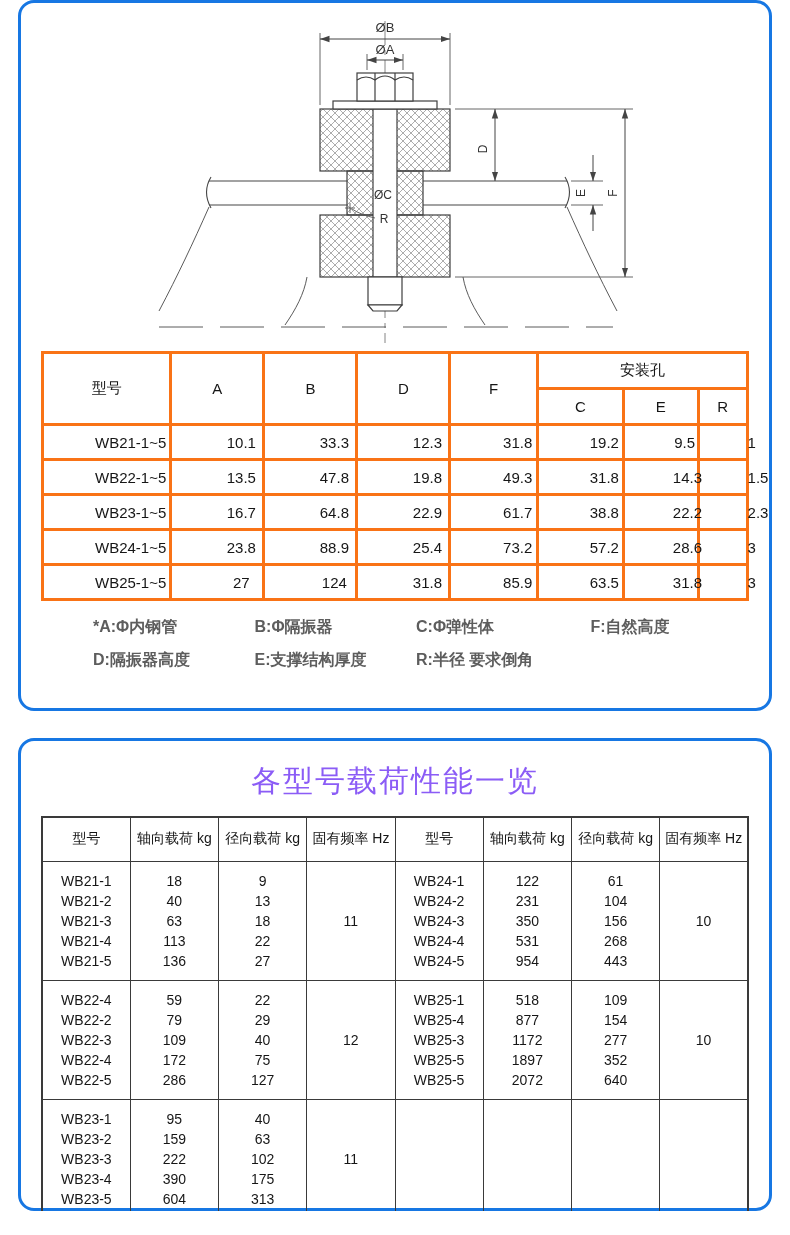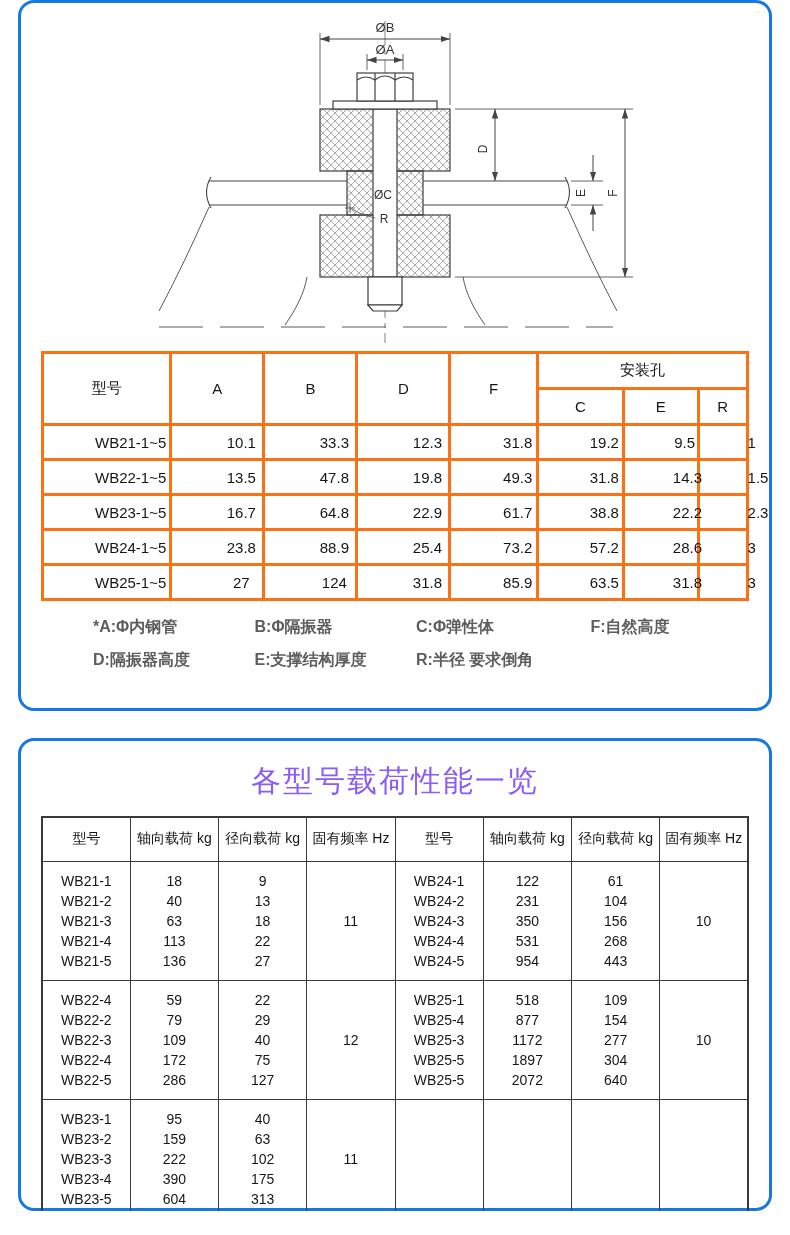--- a/index.html
+++ b/index.html
@@ -390,21 +390,21 @@
               <div>518</div>
               <div>877</div>
               <div>1172</div>
               <div>1897</div>
               <div>2072</div>
             </td>
             <td>
               <div>109</div>
               <div>154</div>
               <div>277</div>
-              <div>304</div>
+              <div>352</div>
               <div>640</div>
             </td>
             <td>10</td>
           </tr>
           <tr>
             <td>
               <div>WB23-1</div>
               <div>WB23-2</div>
               <div>WB23-3</div>
               <div>WB23-4</div>

